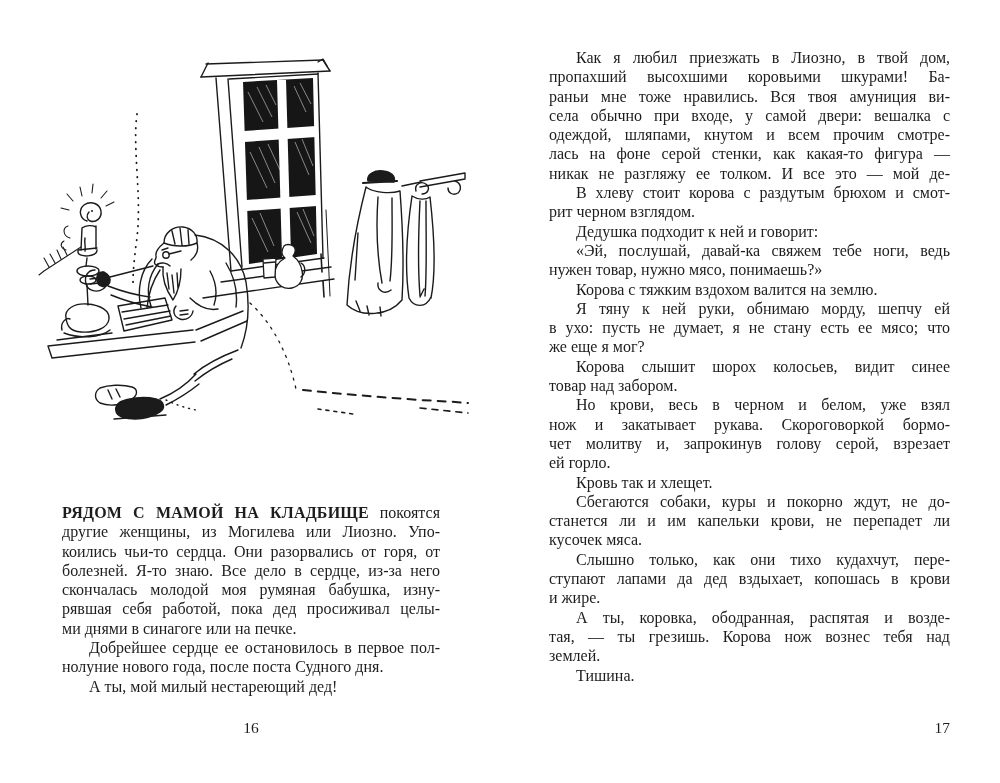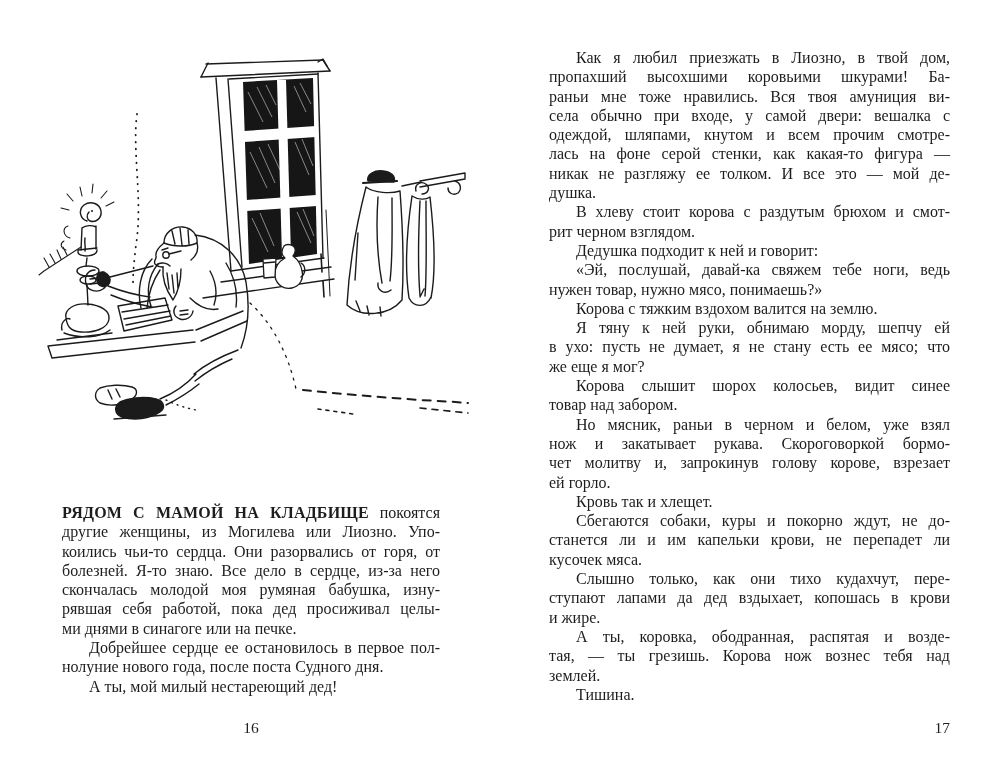--- a/index.html
+++ b/index.html
@@ -145,35 +145,34 @@
   <div class="pagenum pn-left">16</div>
 
   <div class="textcol col-right">
       <div class="tline ind">Как я любил приезжать в Лиозно, в твой дом,</div>
       <div class="tline">пропахший высохшими коровьими шкурами! Ба-</div>
       <div class="tline">раньи мне тоже нравились. Вся твоя амуниция ви-</div>
       <div class="tline">села обычно при входе, у самой двери: вешалка с</div>
       <div class="tline">одеждой, шляпами, кнутом и всем прочим смотре-</div>
       <div class="tline">лась на фоне серой стенки, как какая-то фигура —</div>
       <div class="tline">никак не разгляжу ее толком. И все это — мой де-</div>
-      <div class="tline last">душка.</div>
       <div class="tline ind">В хлеву стоит корова с раздутым брюхом и смот-</div>
       <div class="tline last">рит черном взглядом.</div>
       <div class="tline ind last">Дедушка подходит к ней и говорит:</div>
       <div class="tline ind">«Эй, послушай, давай-ка свяжем тебе ноги, ведь</div>
       <div class="tline last">нужен товар, нужно мясо, понимаешь?»</div>
       <div class="tline ind last">Корова с тяжким вздохом валится на землю.</div>
       <div class="tline ind">Я тяну к ней руки, обнимаю морду, шепчу ей</div>
       <div class="tline">в ухо: пусть не думает, я не стану есть ее мясо; что</div>
       <div class="tline last">же еще я мог?</div>
       <div class="tline ind">Корова слышит шорох колосьев, видит синее</div>
       <div class="tline last">товар над забором.</div>
-      <div class="tline ind">Но мясник, раньи в черном и белом, уже взял</div>
+      <div class="tline ind">Но крови, весь в черном и белом, уже взял</div>
       <div class="tline">нож и закатывает рукава. Скороговоркой бормо-</div>
-      <div class="tline">чет молитву и, запрокинув голову корове, взрезает</div>
+      <div class="tline">чет молитву и, запрокинув голову серой, взрезает</div>
       <div class="tline last">ей горло.</div>
       <div class="tline ind last">Кровь так и хлещет.</div>
       <div class="tline ind">Сбегаются собаки, куры и покорно ждут, не до-</div>
       <div class="tline">станется ли и им капельки крови, не перепадет ли</div>
       <div class="tline last">кусочек мяса.</div>
       <div class="tline ind">Слышно только, как они тихо кудахчут, пере-</div>
       <div class="tline">ступают лапами да дед вздыхает, копошась в крови</div>
       <div class="tline last">и жире.</div>
       <div class="tline ind">А ты, коровка, ободранная, распятая и возде-</div>
       <div class="tline">тая, — ты грезишь. Корова нож вознес тебя над</div>

